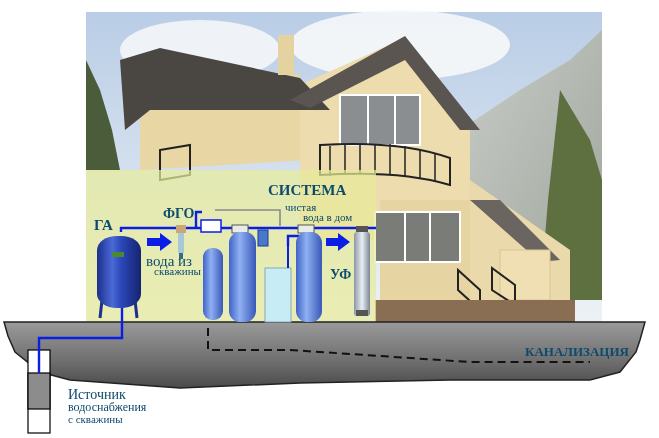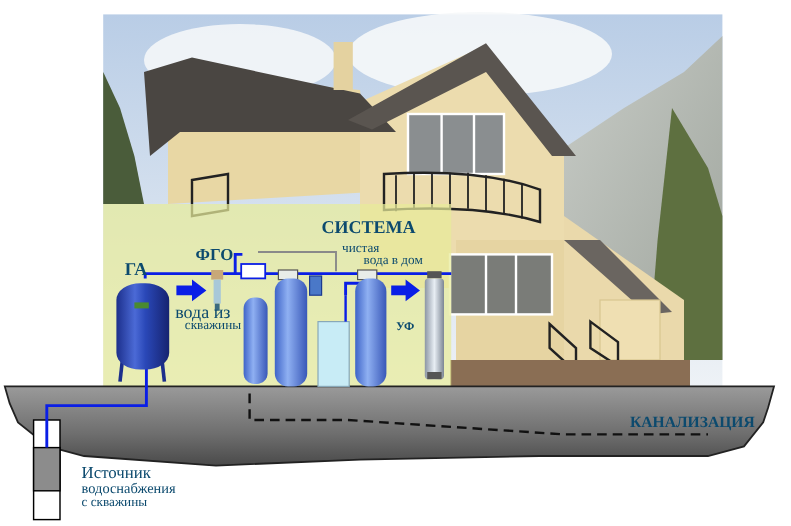--- a/index.html
+++ b/index.html
@@ -149,24 +149,24 @@
     <rect x="296" y="232" width="26" height="90" rx="11" fill="url(#colG)"></rect>
   </g>
 
   <g>
     <rect x="356" y="226" width="12" height="6" fill="#555"></rect>
     <rect x="354" y="232" width="16" height="84" rx="3" fill="url(#uvG)"></rect>
     <rect x="356" y="310" width="12" height="6" fill="#555"></rect>
   </g>
 </svg>
 
-<div class="lbl bold" style="left:94px; top:217px; font-size:15px;margin-left:10px;">ГА</div>
+<div class="lbl bold" style="left:94px; top:217px; font-size:15px;">ГА</div>
 <div class="lbl bold" style="left:163px; top:206px; font-size:14px;">ФГО</div>
 <div class="lbl bold" style="left:268px; top:182px; font-size:15px;">СИСТЕМА</div>
 <div class="lbl" style="left:285px; top:202px; font-size:11px; line-height:11px;">чистая</div>
 <div class="lbl" style="left:303px; top:212px; font-size:11px; line-height:11px;">вода в дом</div>
 <div class="lbl" style="left:146px; top:256px; font-size:15px; line-height:11px;">вода из</div>
 <div class="lbl" style="left:154px; top:266px; font-size:11px; line-height:11px;">скважины</div>
-<div class="lbl bold" style="left:330px; top:267px; font-size:10px;">УФ</div>
+<div class="lbl bold" style="left:330px; top:267px; font-size:14px;">УФ</div>
 <div class="lbl bold" style="left:509px; top:344px; font-size:13px;margin-left:16px;">КАНАЛИЗАЦИЯ</div>
 <div class="lbl" style="left:68px; top:389px; font-size:14px; line-height:12px;">Источник</div>
 <div class="lbl" style="left:68px; top:401px; font-size:12px; line-height:12px;">водоснабжения</div>
 <div class="lbl" style="left:68px; top:413px; font-size:11px; line-height:12px;">с скважины</div>
 
 </body></html>

